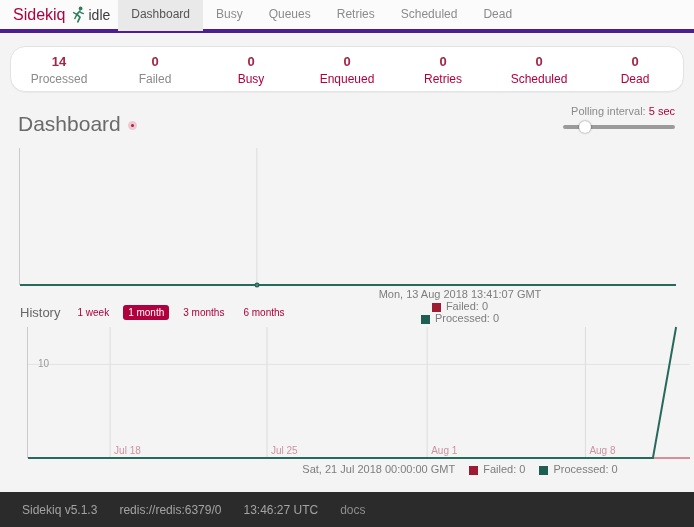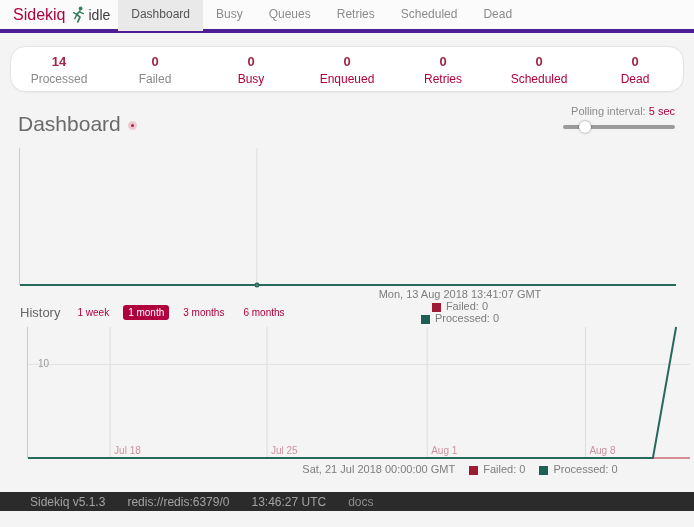--- a/index.html
+++ b/index.html
@@ -56,22 +56,22 @@
   .legend-item { display:flex; align-items:flex-end; margin-right:14px; }
   .sq { width:9px; height:9px; display:inline-block; margin-right:5px; }
   .sq-failed    { background:#9e1b34; }
   .sq-processed { background:#1e5f54; }
   
   .history-head { position:absolute; top:305px; left:20px; display:flex; align-items:center; }
   .history-title { font-size:13px; color:#666; margin-right:12px; }
   .range { font-size:10px; color:#b1003e; text-decoration:none; margin-right:9px; padding:2px 5px; }
   .range.active { background:#b1003e; color:#fff; border-radius:3px; }
   
-  .footer { position:absolute; left:0; right:0; top:492px; height:19px; background:#2b2b2b;
-            display:flex; align-items:center; font-size:12px; color:#a3a3a3; padding-left:30px; }
+  .footer { position:absolute; left:0; right:0; top:492px; height:35px; background:#2b2b2b;
+            display:flex; align-items:center; font-size:12px; color:#a3a3a3; padding-left:22px; }
   .footer > * { margin-right:22px; }
   .footer a { color:#8d8d8d; text-decoration:none; }
 </style>
 </head>
 <body>
 
 <div class="navbar">
   <span class="brand">Sidekiq</span>
   <span class="logo-icon">
     <svg width="14" height="17" viewBox="0 0 14 17">

